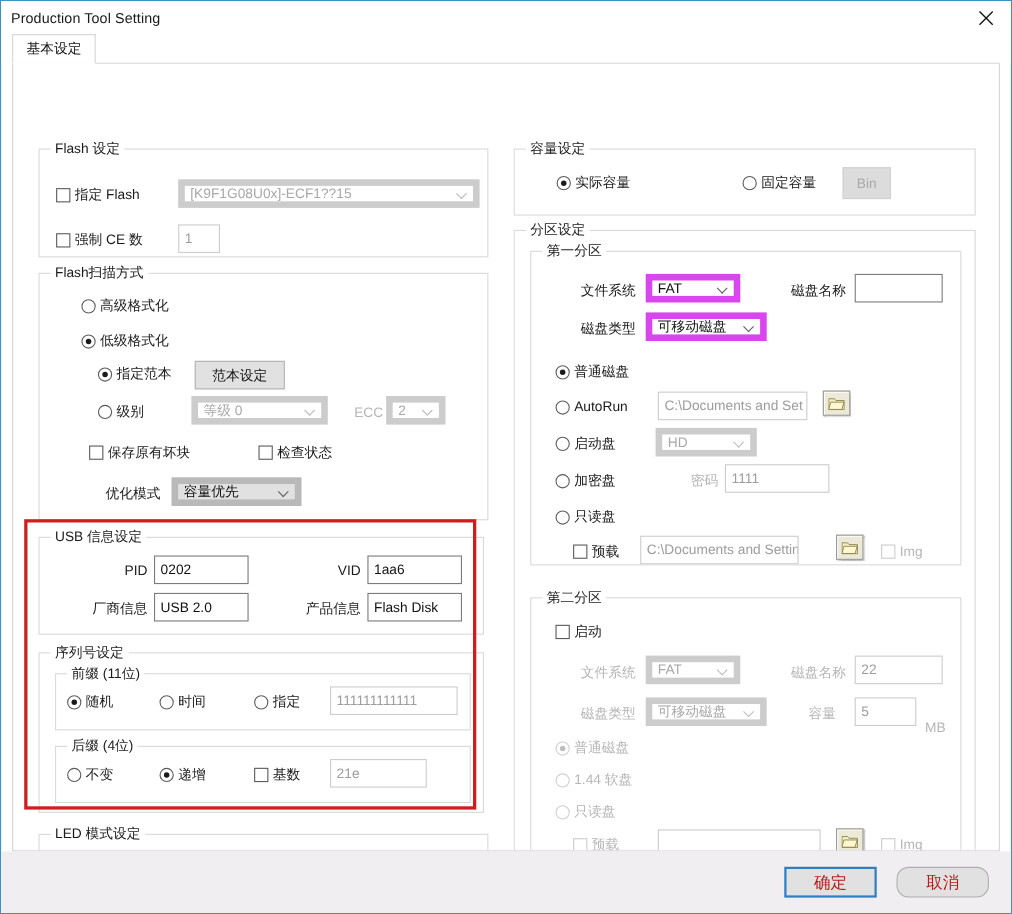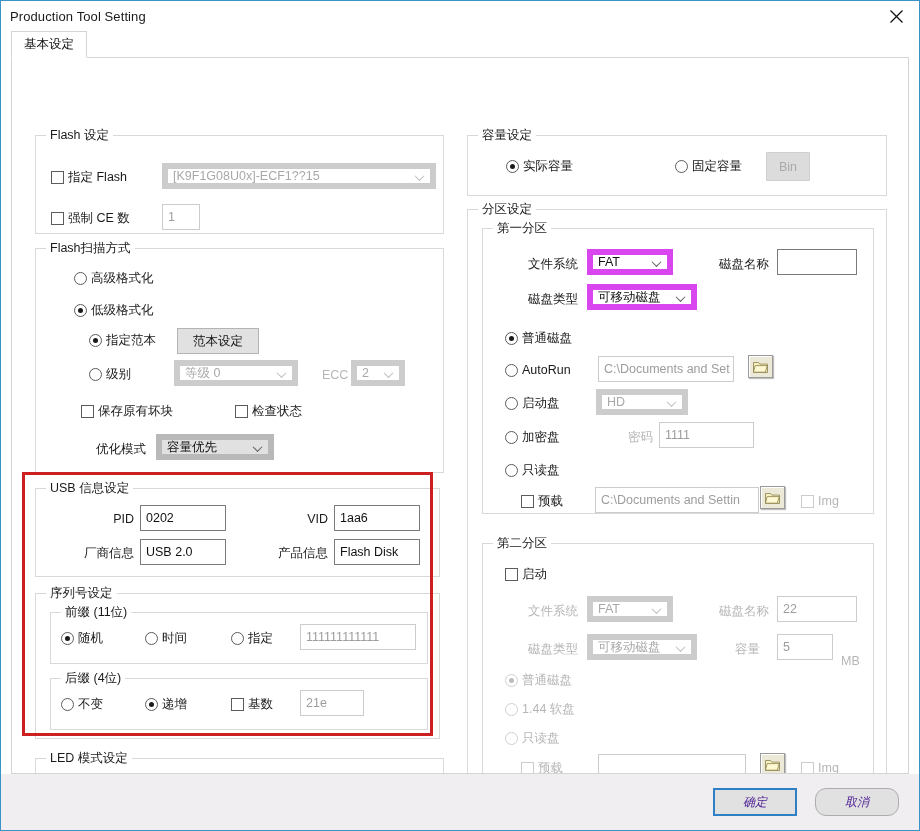--- a/index.html
+++ b/index.html
@@ -78,24 +78,23 @@
   .footer {
     flex: 0 0 56px; height: 56px;
     background: #f0eef1;
     position: relative;
   }
   .btn {
     position: absolute; top: 14px;
     width: 84px; height: 28px;
     background: #e1e1e1;
     border: 1px solid #adadad;
-    font-size: 12px; color: #4c1d95;
+    font-size: 15px; color: #b91c1c;
     display: flex; align-items: center; justify-content: center;
     cursor: pointer;
-    font-style: italic;
   }
   .btn.primary {
     border: 2px solid #2f7fc4;
     background: #e1e1e1;
   }
   #ok-btn  { right: 122px; }
   #cancel-btn { right: 20px; border-radius: 11px; }
 
   
   .group {
@@ -396,21 +395,21 @@
           <span>不变</span>
         </div>
         <div class="rb on" style="left:94px; top:17px;">
           <span class="circ"></span>
           <span>递增</span>
         </div>
         <div class="cb" style="left:180px; top:17px;">
           <span class="box"></span>
           <span>基数</span>
         </div>
-        <div class="inp gray" style="left:249px; top:11px; width:64px;">
+        <div class="inp gray" style="left:249px; top:11px; width:88px;">
           <span>21e</span>
         </div>
       </div>
     </div>
 
     <div class="group" style="left:23px; top:700px; width:409px; height:62px;">
       <span class="glabel">LED 模式设定</span>
 
     </div>
 
@@ -493,21 +492,21 @@
 
         <div class="rb" style="left:22px; top:233px;">
           <span class="circ"></span>
           <span>只读盘</span>
         </div>
 
         <div class="cb" style="left:38px; top:264px;">
           <span class="box"></span>
           <span>预载</span>
         </div>
-        <div class="inp gray" style="left:112px; top:258px; width:164px;">
+        <div class="inp gray" style="left:99px; top:258px; width:144px;">
           <span>C:\Documents and Settin</span>
         </div>
         <div class="fbtn" style="left:277px; top:257px;">
           <svg width="15" height="13" viewBox="0 0 15 13">
             <path d="M0.5 2.5 h5 l1.4 1.6 h7.6 v8.4 h-14 z" fill="#f5f0bf" stroke="#8a7f4a" stroke-width="0.8"></path>
             <path d="M2.2 5.6 h12 l-1.8 6.6 h-12 z" fill="#fdf8d2" stroke="#8a7f4a" stroke-width="0.8"></path>
           </svg>
         </div>
         <div class="cb dim" style="left:318px; top:264px;">
           <span class="box"></span>

